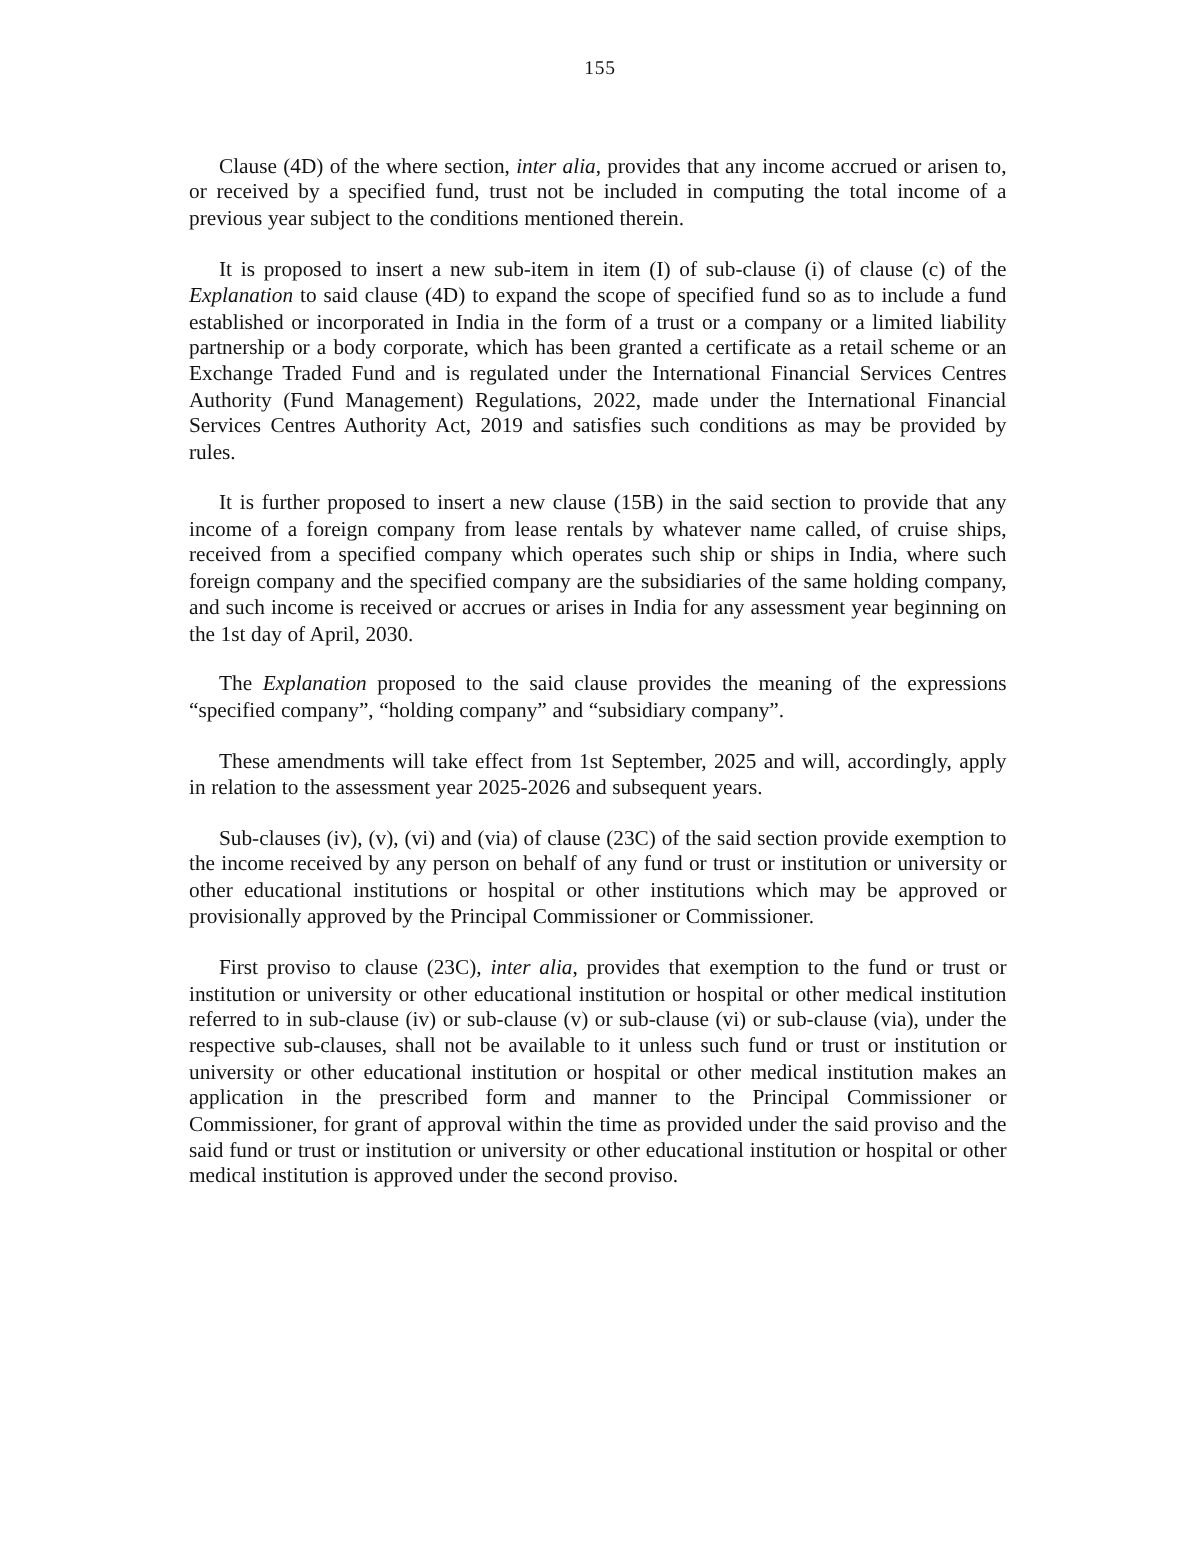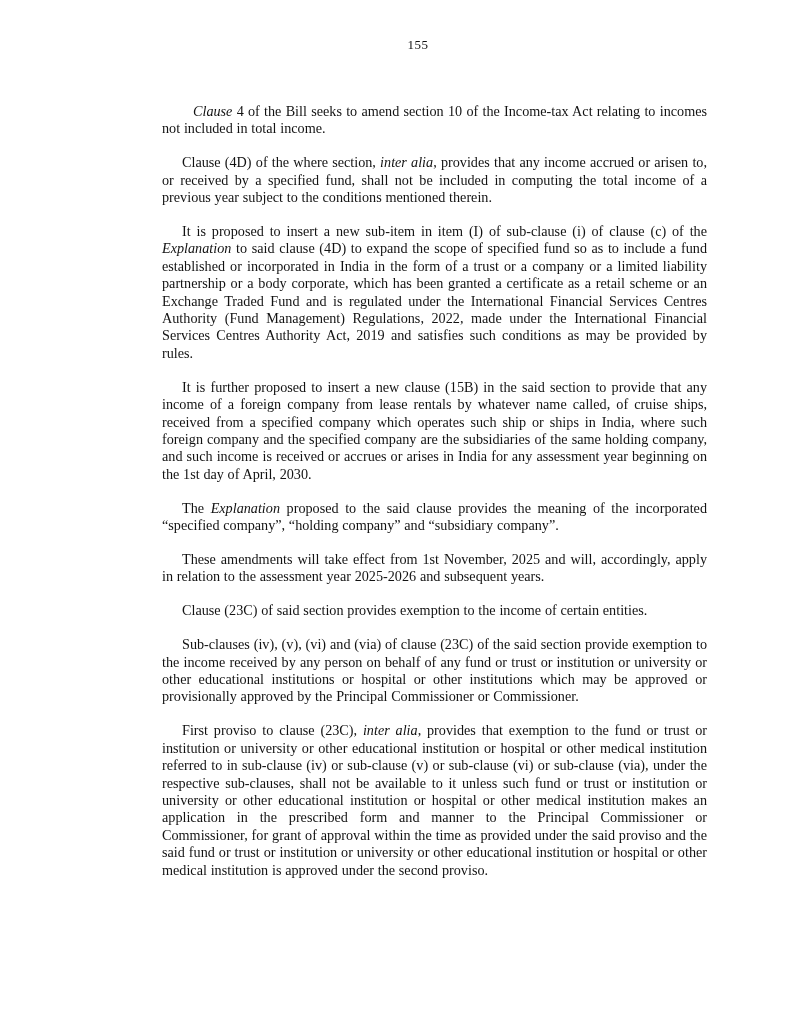--- a/index.html
+++ b/index.html
@@ -9,21 +9,20 @@
   }
   .page {
     position: relative;
     width: 800px;
     height: 1035px;
     background: #ffffff;
     font-family: "Liberation Serif", "DejaVu Serif", serif;
     color: #121212;
     overflow: hidden;
     box-sizing: border-box;
-    padding-left: 36px;
   }
   .page-number {
     padding-top: 37px;
     text-align: center;
     font-size: 13px;
     letter-spacing: 0.5px;
   }
   .content {
     margin-top: 50px;
     margin-left: 126px;
@@ -46,33 +45,31 @@
 </style>
 </head>
 <body>
 
 <div class="page">
 
   <div class="page-number">155</div>
 
   <div class="content">
 
-    <p class="para first-para"><span class="it">Clause</span><span> 4 of the Bill seeks to amend section 10 of the Income-tax Act relating to incomes not included in total income.</span></p>
 
-    <p class="para"><span>Clause (4D) of the where section, </span><span class="it">inter alia</span><span>, provides that any income accrued or arisen to, or received by a specified fund, shall not be included in computing the total income of a previous year subject to the conditions mentioned therein.</span></p>
+    <p class="para"><span>Clause (4D) of the where section, </span><span class="it">inter alia</span><span>, provides that any income accrued or arisen to, or received by a specified fund, trust not be included in computing the total income of a previous year subject to the conditions mentioned therein.</span></p>
 
     <p class="para"><span>It is proposed to insert a new sub-item in item (I) of sub-clause (i) of clause (c) of the </span><span class="it">Explanation</span><span> to said clause (4D) to expand the scope of specified fund so as to include a fund established or incorporated in India in the form of a trust or a company or a limited liability partnership or a body corporate, which has been granted a certificate as a retail scheme or an Exchange Traded Fund and is regulated under the International Financial Services Centres Authority (Fund Management) Regulations, 2022, made under the International Financial Services Centres Authority Act, 2019 and satisfies such conditions as may be provided by rules.</span></p>
 
     <p class="para"><span>It is further proposed to insert a new clause (15B) in the said section to provide that any income of a foreign company from lease rentals by whatever name called, of cruise ships, received from a specified company which operates such ship or ships in India, where such foreign company and the specified company are the subsidiaries of the same holding company, and such income is received or accrues or arises in India for any assessment year beginning on the 1st day of April, 2030.</span></p>
 
-    <p class="para"><span>The </span><span class="it">Explanation</span><span> proposed to the said clause provides the meaning of the incorporated “specified company”, “holding company” and “subsidiary company”.</span></p>
+    <p class="para"><span>The </span><span class="it">Explanation</span><span> proposed to the said clause provides the meaning of the expressions “specified company”, “holding company” and “subsidiary company”.</span></p>
 
-    <p class="para"><span>These amendments will take effect from 1st November, 2025 and will, accordingly, apply in relation to the assessment year 2025-2026 and subsequent years.</span></p>
+    <p class="para"><span>These amendments will take effect from 1st September, 2025 and will, accordingly, apply in relation to the assessment year 2025-2026 and subsequent years.</span></p>
 
-    <p class="para"><span>Clause (23C) of said section provides exemption to the income of certain entities.</span></p>
 
     <p class="para"><span>Sub-clauses (iv), (v), (vi) and (via) of clause (23C) of the said section provide exemption to the income received by any person on behalf of any fund or trust or institution or university or other educational institutions or hospital or other institutions which may be approved or provisionally approved by the Principal Commissioner or Commissioner.</span></p>
 
     <p class="para"><span>First proviso to clause (23C), </span><span class="it">inter alia</span><span>, provides that  exemption to the fund or trust or institution or university or other educational institution or hospital or other medical institution referred to in sub-clause (iv) or sub-clause (v) or sub-clause (vi) or sub-clause (via), under the respective sub-clauses, shall not be available to it unless such fund or trust or institution or university or other educational institution or hospital or other medical institution makes an application in the prescribed form and manner to the Principal Commissioner or Commissioner, for grant of approval within the time as provided under the said proviso and the said fund or trust or institution or university or other educational institution or hospital or other medical institution is approved under the second proviso.</span></p>
 
 
   </div>
 </div>
 
 </body></html>

